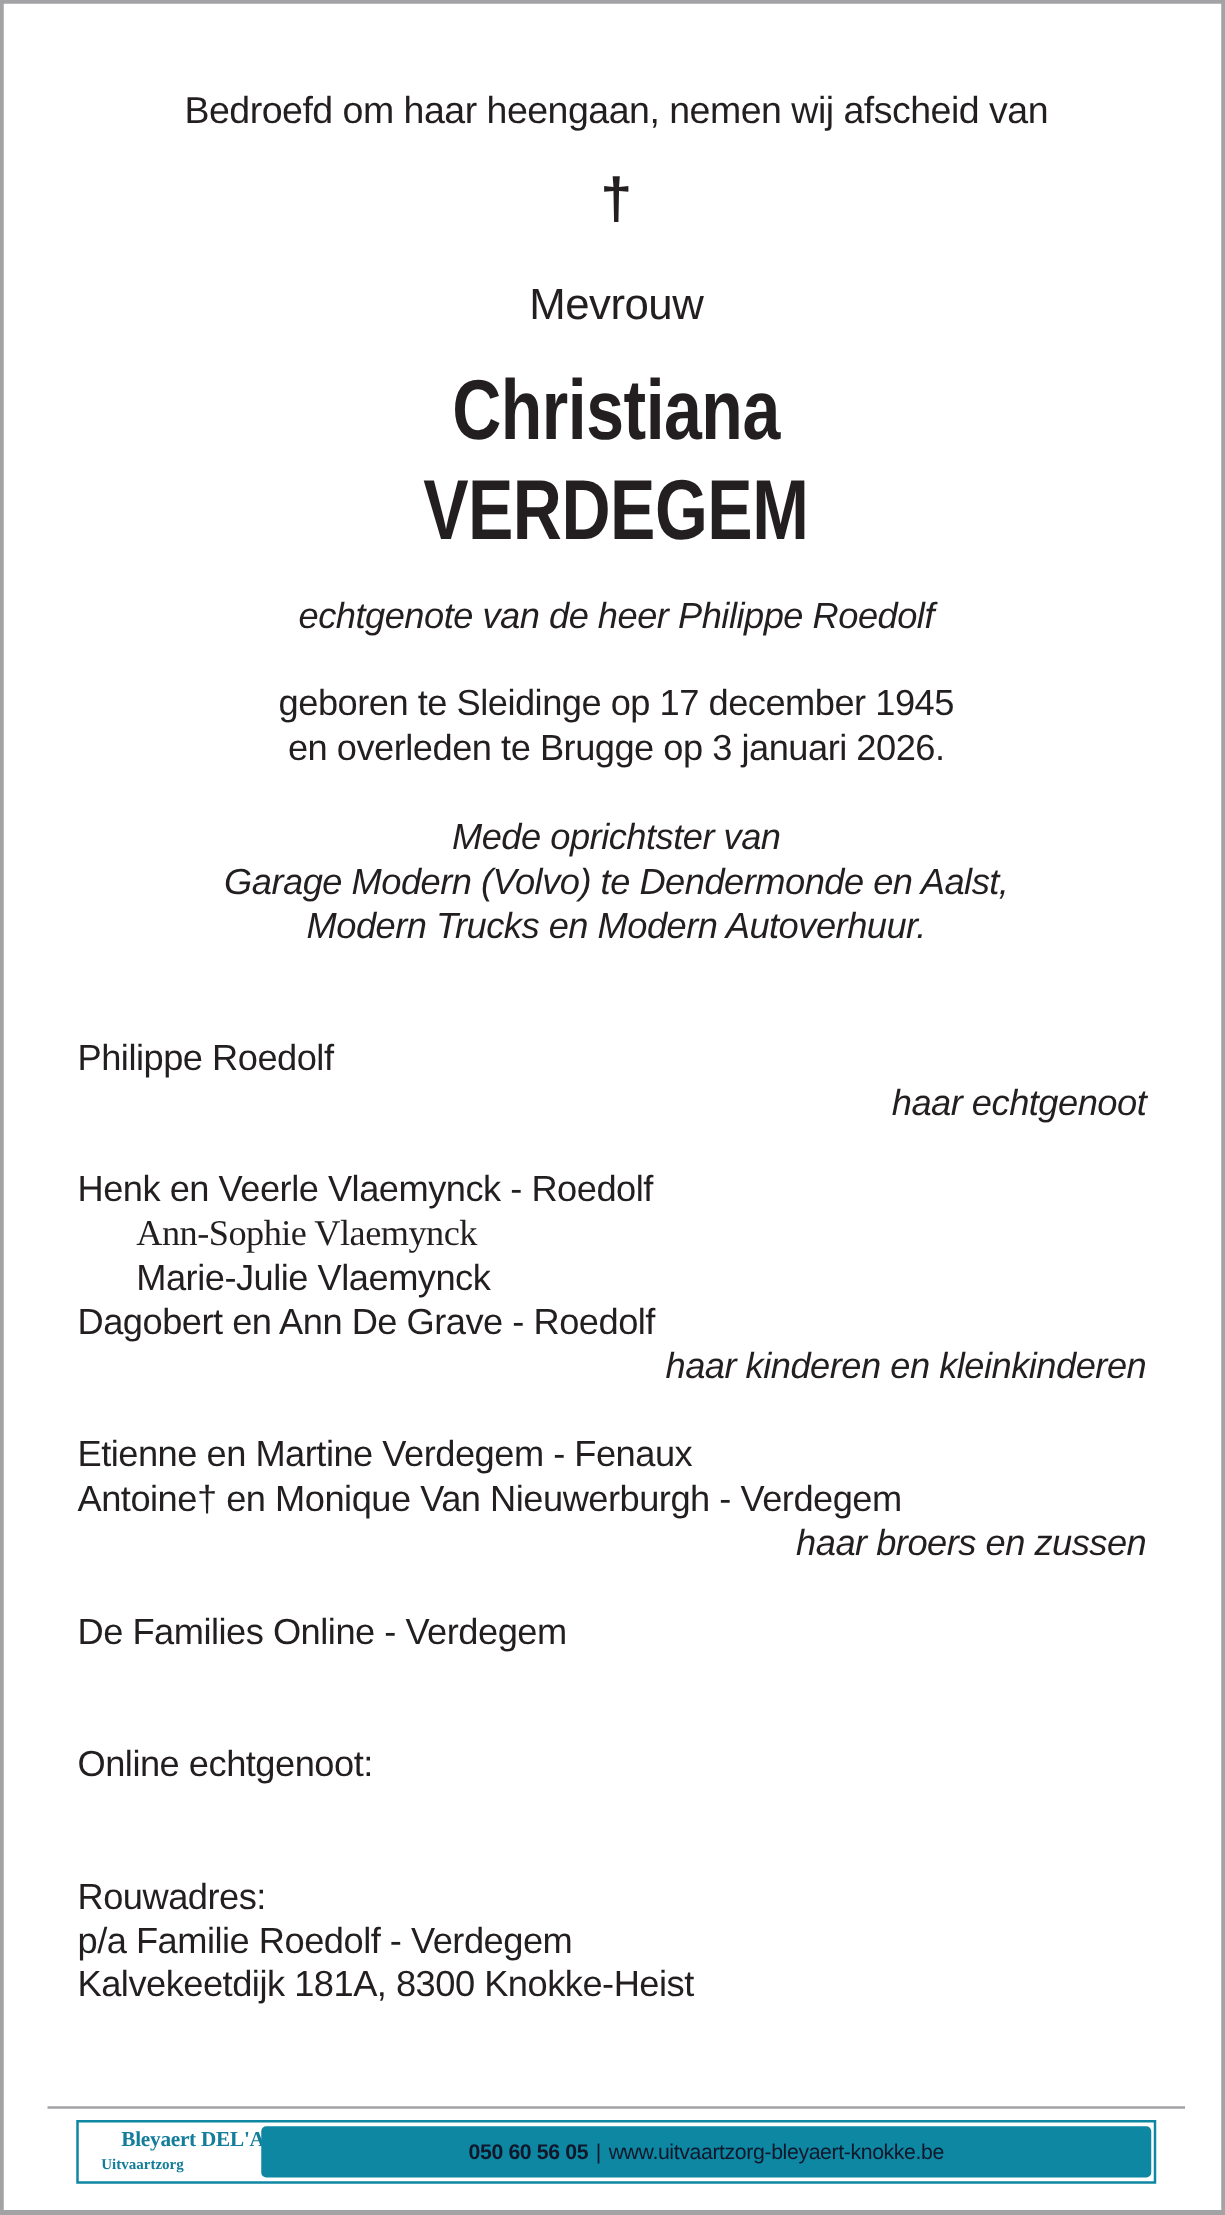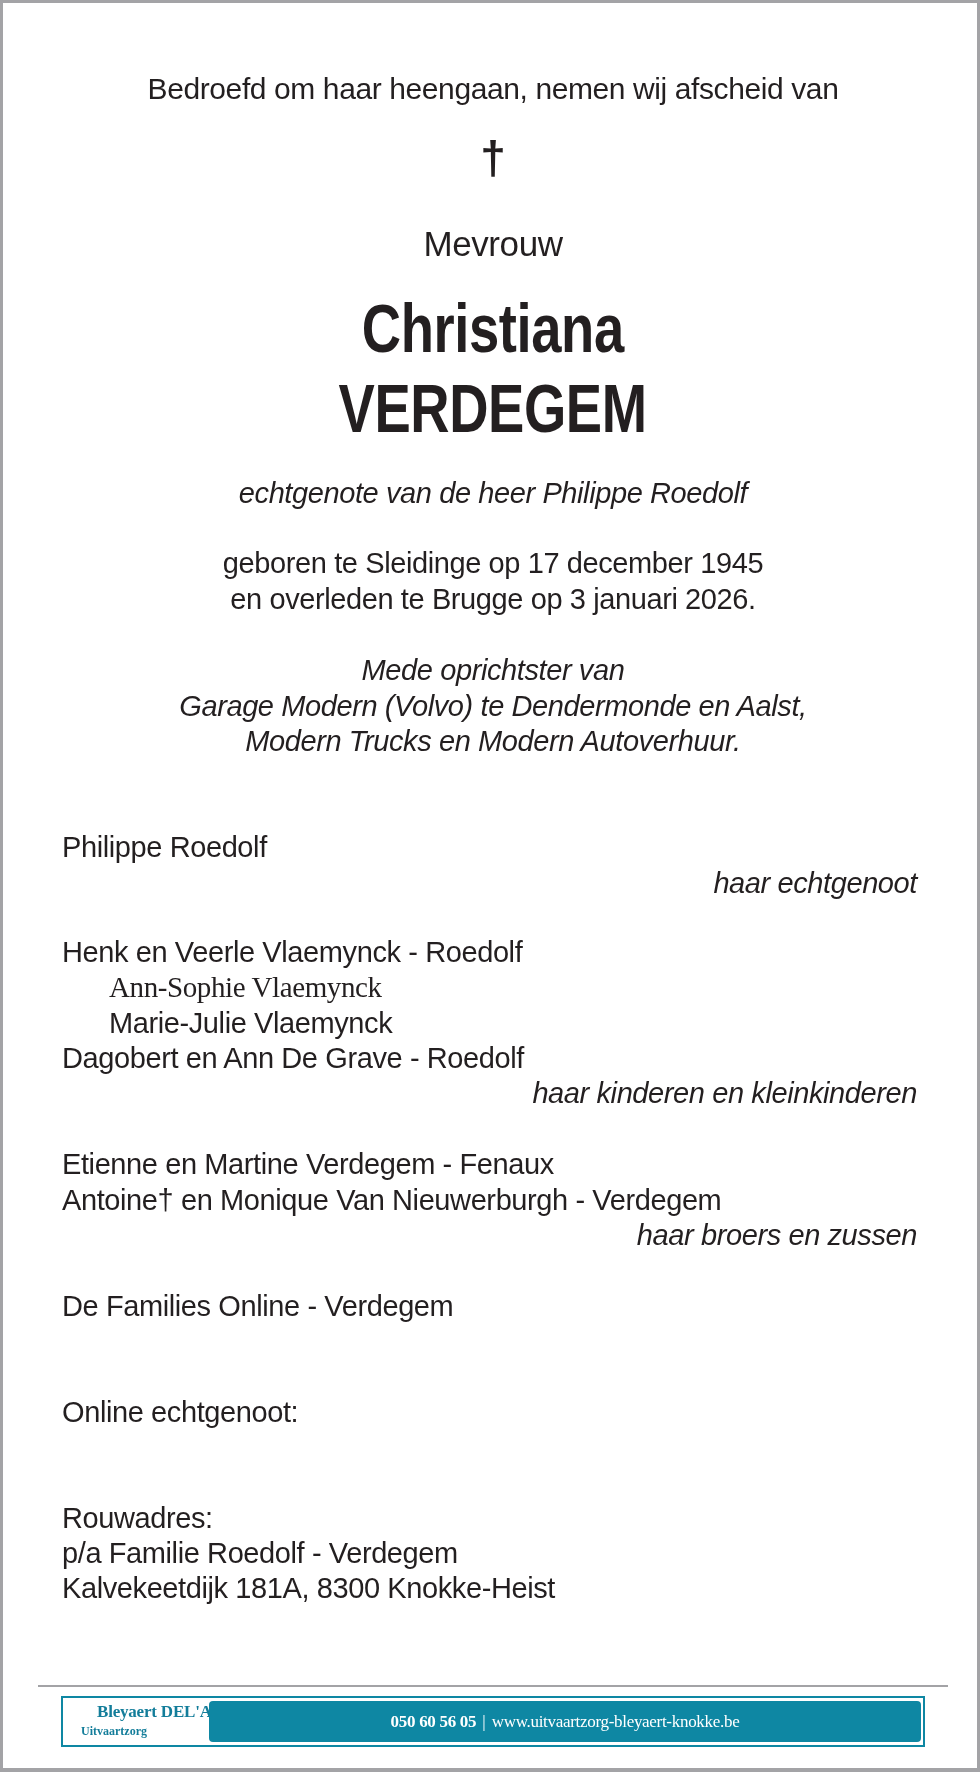--- a/index.html
+++ b/index.html
@@ -19,22 +19,22 @@
           font-size: 68px; line-height: 1; letter-spacing: -0.5px; }
   .name span { display: inline-block; transform: scaleX(0.8); transform-origin: center; }
   .separator { position: absolute; left: 35px; width: 910px; top: 1682px; height: 2px; background: #a3a3a6; }
   .footer-box { position: absolute; left: 58px; top: 1693px; width: 864px; height: 51px;
                 box-sizing: border-box; border: 2px solid #0e87a3; background: #fff; }
   .logo-main { position: absolute; left: 18px; top: 4px; font-family: "Liberation Serif", "DejaVu Serif", serif;
                font-weight: bold; font-size: 17px; color: #137d9a; white-space: nowrap; letter-spacing: -0.2px; margin-left: 16px; }
   .logo-sub { position: absolute; left: 18px; top: 26px; font-family: "Liberation Serif", "DejaVu Serif", serif;
               font-weight: bold; font-size: 12px; color: #137d9a; white-space: nowrap; }
   .teal-bar { position: absolute; left: 146px; top: 3px; width: 712px; height: 41px; background: #0e87a3;
-              border-radius: 4px; color: #ffffff; display: flex; align-items: center; justify-content: center;
-              font-family: Liberation Serif, serif; font-size: 17px; white-space: nowrap; }
+              border-radius: 4px; color: #0f172a; display: flex; align-items: center; justify-content: center;
+              font-family: Liberation Sans, sans-serif; font-size: 17px; white-space: nowrap; }
   .teal-bar .phone { font-weight: bold; letter-spacing: -0.3px; }
   .teal-bar .pipe { margin: 0 6px; font-weight: normal; }
   .teal-bar .url { font-weight: normal; letter-spacing: -0.3px; }
 </style>
 </head>
 <body>
 
 <div class="frame">
 
   <div class="line center" style="top:71px;font-size:30px;">Bedroefd om haar heengaan, nemen wij afscheid van</div>

